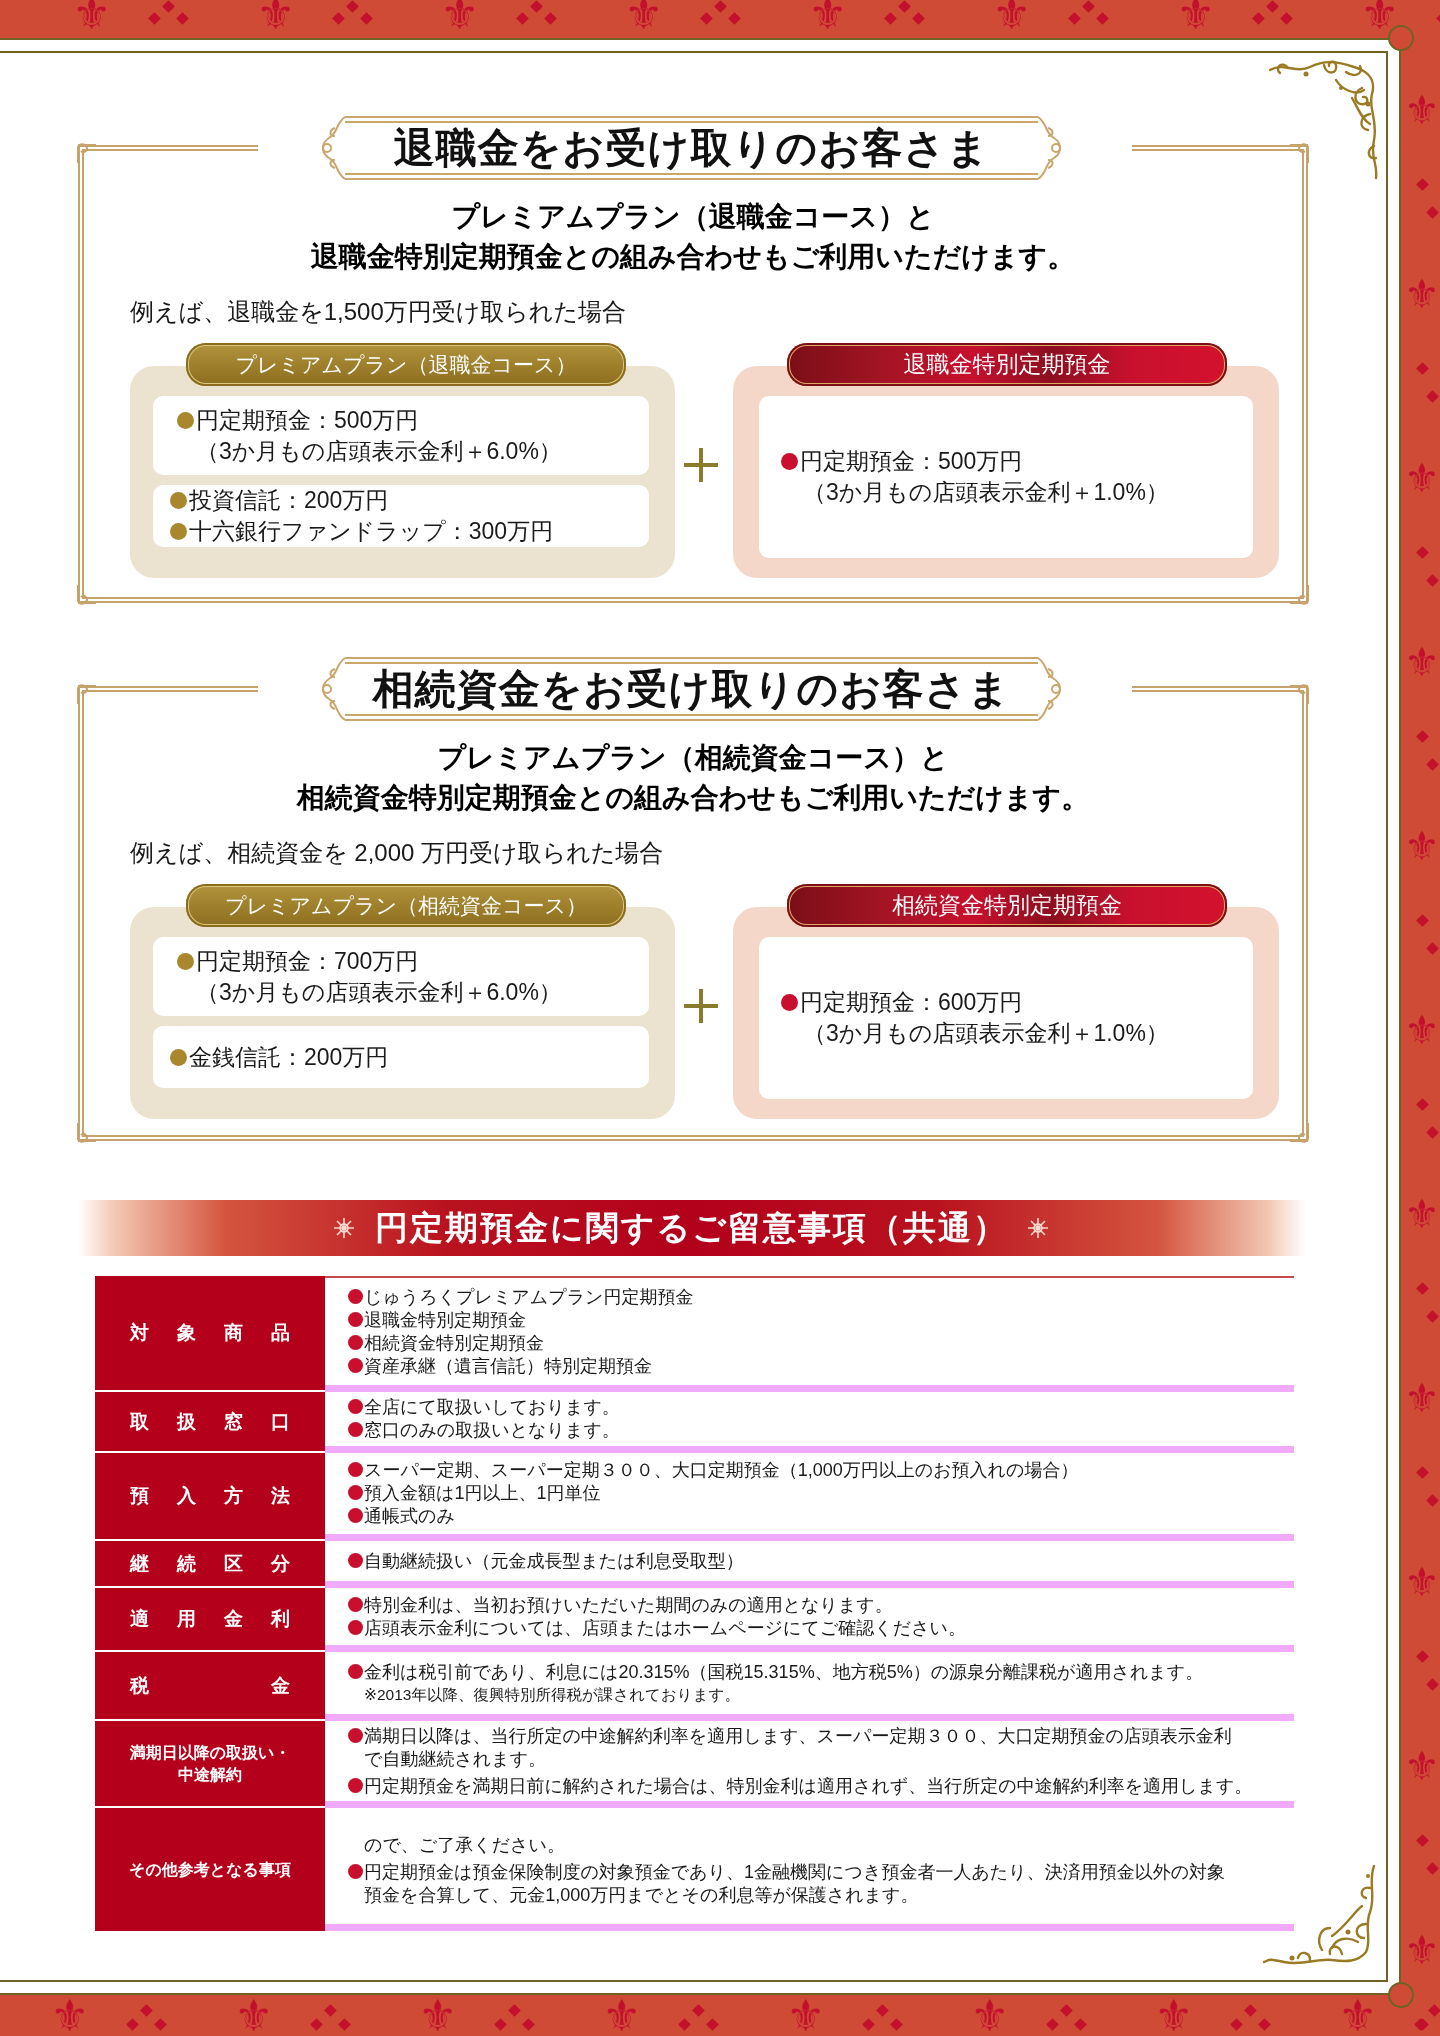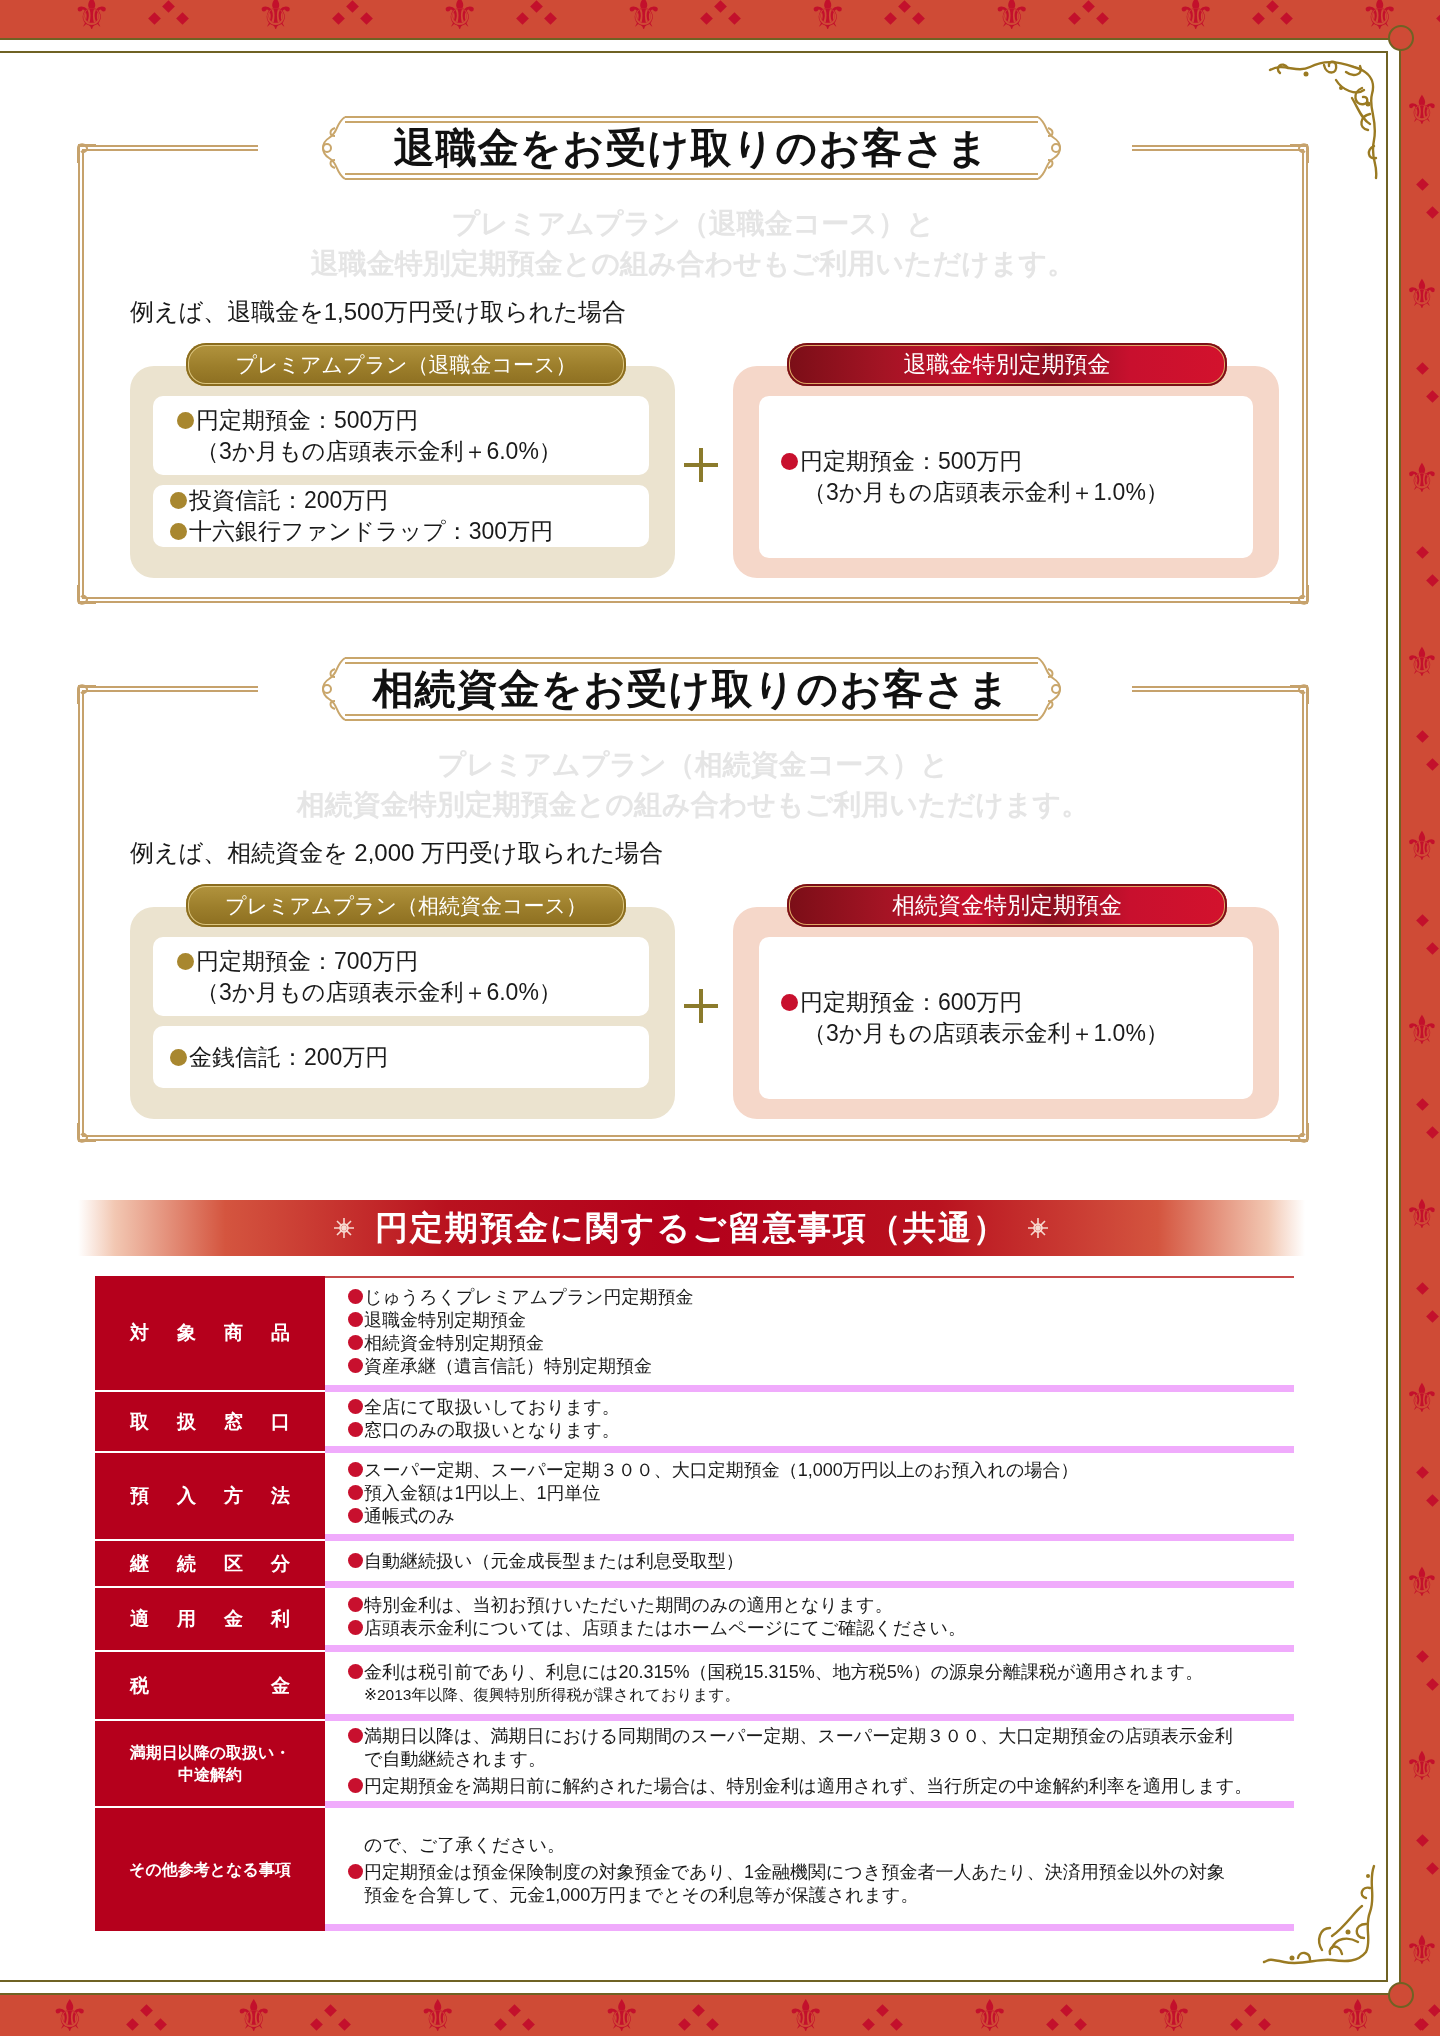--- a/index.html
+++ b/index.html
@@ -23,23 +23,23 @@
   .sec{position:absolute;left:0;width:1440px;height:500px;}
   .frame{position:absolute;left:78px;top:31px;width:1230px;height:458px;box-sizing:border-box;
     border:6px double #c6a26c;}
   .frame-mask{position:absolute;left:258px;top:24px;width:874px;height:18px;background:#fff;}
   .corner{position:absolute;width:24px;height:24px;}
   .heading-box{position:absolute;left:315px;top:0;width:753px;height:68px;}
   .heading-box svg{position:absolute;left:0;top:0;}
   .heading-box h2{position:absolute;left:0;top:0;width:100%;margin:0;text-align:center;
     line-height:68px;font-size:41px;font-weight:bold;
     font-family:"Liberation Serif","DejaVu Serif",serif;color:#111;letter-spacing:1px;}
-  .subtitle{position:absolute;left:78px;top:90px;width:1230px;text-align:center;
+  .subtitle{position:absolute;left:78px;top:83px;width:1230px;text-align:center;
     font-family:"Liberation Serif","DejaVu Serif",serif;font-weight:bold;font-size:28px;
-    line-height:40px;color:#e5e5e5;}
+    line-height:40px;color:#000000;}
   .example{position:absolute;left:130px;top:184px;font-size:24px;line-height:28px;color:#1a1a1a;}
   .panel{position:absolute;top:252px;width:545px;height:212px;border-radius:24px;}
   .panel-premium{left:130px;background:#ebe3cf;}
   .panel-special{left:733px;width:546px;background:#f5d7c9;}
   .tab{position:absolute;top:229px;width:440px;height:43px;color:#fff;text-align:center;
     line-height:43px;
     clip-path:polygon(9px 0,calc(100% - 9px) 0,100% 9px,100% calc(100% - 9px),calc(100% - 9px) 100%,9px 100%,0 calc(100% - 9px),0 9px);border-radius:20px;}
   .tab-gold{left:186px;font-size:21px;
     background:linear-gradient(180deg,#b3953f 0%,#9c7e2b 55%,#8c6e20 100%);
     box-shadow:inset 0 0 0 2px #8a6c1e,inset 0 0 0 3px #dcc680;}
@@ -425,21 +425,21 @@
   </div>
 
   <div class="row" style="height:87px;">
     <div class="lab">
       <div class="lab-long">
         <div>満期日以降の取扱い・</div>
         <div>中途解約</div>
       </div>
     </div>
     <div class="cnt">
-      <div class="line"><span class="dot red"></span><span>満期日以降は、満期日における同期間のスーパー定期、スーパー定期３００、大口定期預金の店頭表示金利</span></div>
+      <div class="line"><span class="dot red"></span><span>満期日以降は、当行所定の中途解約利率を適用します、スーパー定期３００、大口定期預金の店頭表示金利</span></div>
       <div class="cont">で自動継続されます。</div>
       <div class="line gap"><span class="dot red"></span><span>円定期預金を満期日前に解約された場合は、特別金利は適用されず、当行所定の中途解約利率を適用します。</span></div>
     </div>
   </div>
 
   <div class="row last" style="height:123px;">
     <div class="lab">
         <div class="lab-long">その他参考となる事項</div>
       </div>
     <div class="cnt" style="padding-top:8px;">

